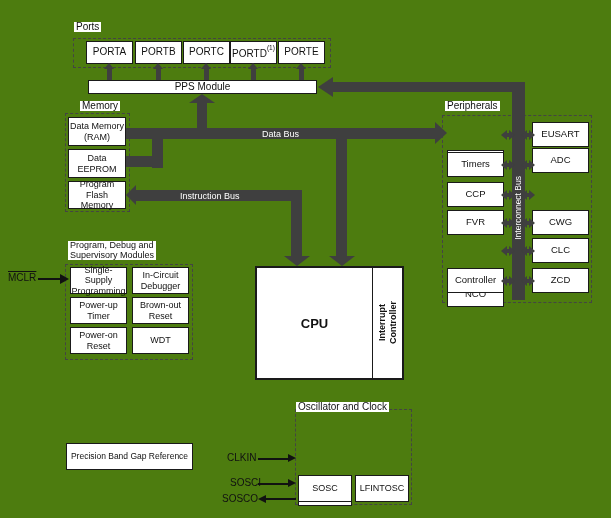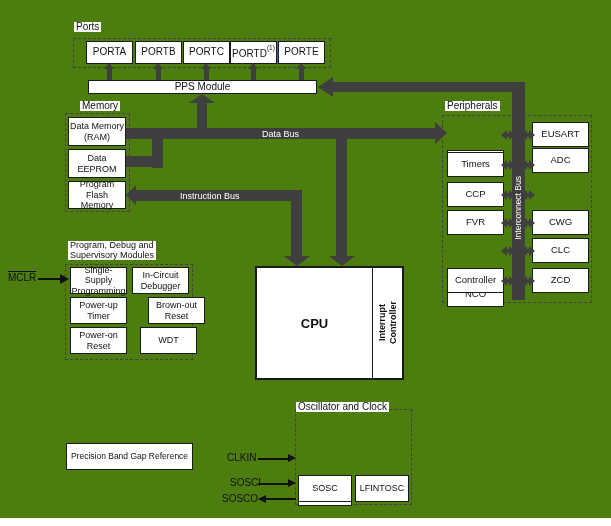--- a/index.html
+++ b/index.html
@@ -211,29 +211,29 @@
       <div>Programming</div>
   </div>
   <div class="box cell" style="left:132px;top:267px;">
     <div>In-Circuit</div>
       <div>Debugger</div>
   </div>
   <div class="box cell" style="left:70px;top:297px;">
     <div>Power-up</div>
       <div>Timer</div>
   </div>
-  <div class="box cell" style="left:148px;top:297px;">
+  <div class="box cell" style="left:132px;top:297px;">
     <div>Brown-out</div>
       <div>Reset</div>
   </div>
   <div class="box cell" style="left:70px;top:327px;">
     <div>Power-on</div>
       <div>Reset</div>
   </div>
-  <div class="box cell" style="left:132px;top:327px;margin-left:8px;">
+  <div class="box cell" style="left:132px;top:327px;">
     <div>WDT</div>
   </div>
 
   <div class="sig overline" style="left:8px;top:273px;text-align:center;">MCLR</div>
   <div class="sigline" style="left:38px;top:278px;width:22px;"></div>
   <div class="tri" style="left:60px;top:273.5px;border-top:5px solid transparent;border-bottom:5px solid transparent;border-left:9px solid #111;"></div>
 
   <div class="grouplabel" style="left:296px;top:402px;">Oscillator and Clock</div>
   <div class="dashed" style="left:295px;top:409px;width:117px;height:96px;"></div>
   <div class="box" style="left:298px;top:443px;width:54px;height:29px;z-index:2;margin-top:34px;">

